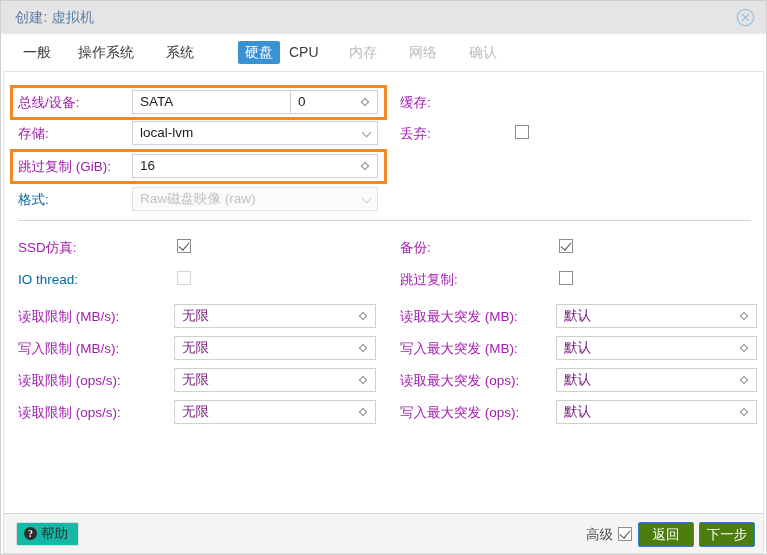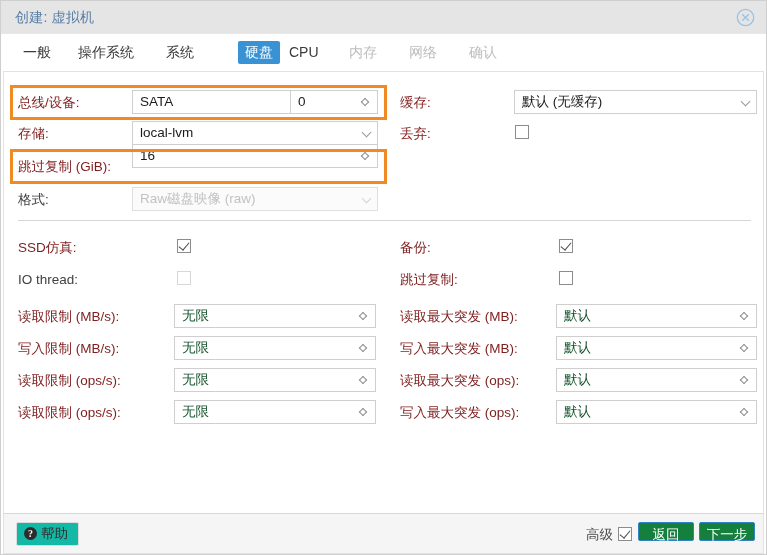--- a/index.html
+++ b/index.html
@@ -67,40 +67,40 @@
     width: 761px; height: 442px;
     background: #ffffff;
     border: 1px solid #e2e2e2;
     border-bottom: none;
     overflow: hidden;
   }
 
   .lbl {
     position: absolute;
     font-size: 13.5px;
-    color: #7f1d1d;
+    color: #a21caf;
     white-space: nowrap;
     line-height: 16px;
   }
-  .lbl.dim { color: #404040; }
+  .lbl.dim { color: #0369a1; }
 
   .field {
     position: absolute;
     height: 24px;
     background: #ffffff;
     border: 1px solid #cfcfcf;
     font-size: 13.5px;
     color: #1b1b1b;
     line-height: 22px;
     padding-left: 7px;
     white-space: nowrap;
     overflow: hidden;
     cursor: text;
   }
-  .field.placeholder { color: #14532d; }
+  .field.placeholder { color: #701a75; }
   .field.readonly { background: #fbfbfb; color: #c2c2c2; border-color: #e0e0e0; }
 
   
   .caret {
     position: absolute; right: 7px; top: 50%;
     margin-top: -2px;
     width: 8px; height: 5px;
     pointer-events: none;
   }
   .caret::before {
@@ -198,22 +198,22 @@
     font-weight: bold;
   }
   #adv-label {
     position: absolute; right: 150px; top: 12px;
     font-size: 13.5px; color: #4a4a4a;
     white-space: nowrap;
   }
   #adv-cbx { position: absolute; right: 131px; top: 13px; }
   .btn-primary {
     position: absolute; top: 8px;
-    height: 19px; line-height: 23px;
-    background: #15803d;
+    height: 25px; line-height: 23px;
+    background: #4d7c0f;
     border: 1px solid #2f83c2;
     border-radius: 2px;
     color: #ffffff;
     font-size: 13.5px;
     text-align: center;
     cursor: pointer;
     white-space: nowrap;
   }
   #btn-back { right: 69px; width: 56px; }
   #btn-next { right: 8px; width: 56px; }
@@ -254,36 +254,32 @@
     </div>
     <div class="field" style="left:286px; top:18px; width:88px;">
       <span>0</span>
       <span class="spin">
           <i class="up"></i>
           <i class="down"></i>
         </span>
     </div>
 
     <div class="lbl" style="left:396px; top:23px;">缓存:</div>
-    <div class="field" style="left:510px; top:18px; width:243px;">
-      <span>默认 (无缓存)</span>
-      <span class="caret"></span>
-    </div>
 
     <div class="lbl" style="left:14px; top:54px;">存储:</div>
     <div class="field" style="left:128px; top:49px; width:246px;">
       <span>local-lvm</span>
       <span class="caret"></span>
     </div>
 
     <div class="lbl" style="left:396px; top:54px;">丢弃:</div>
     <div class="cbx" style="left:511px; top:53px;"></div>
 
     <div class="lbl" style="left:14px; top:87px;">跳过复制 (GiB):</div>
-    <div class="field" style="left:128px; top:72px; width:246px;">
+    <div class="field" style="left:128px; top:82px; width:246px;">
       <span>16</span>
       <span class="spin">
           <i class="up"></i>
           <i class="down"></i>
         </span>
     </div>
 
     <div class="lbl dim" style="left:14px; top:120px;">格式:</div>
     <div class="field readonly" style="left:128px; top:115px; width:246px;">
       <span>Raw磁盘映像 (raw)</span>

